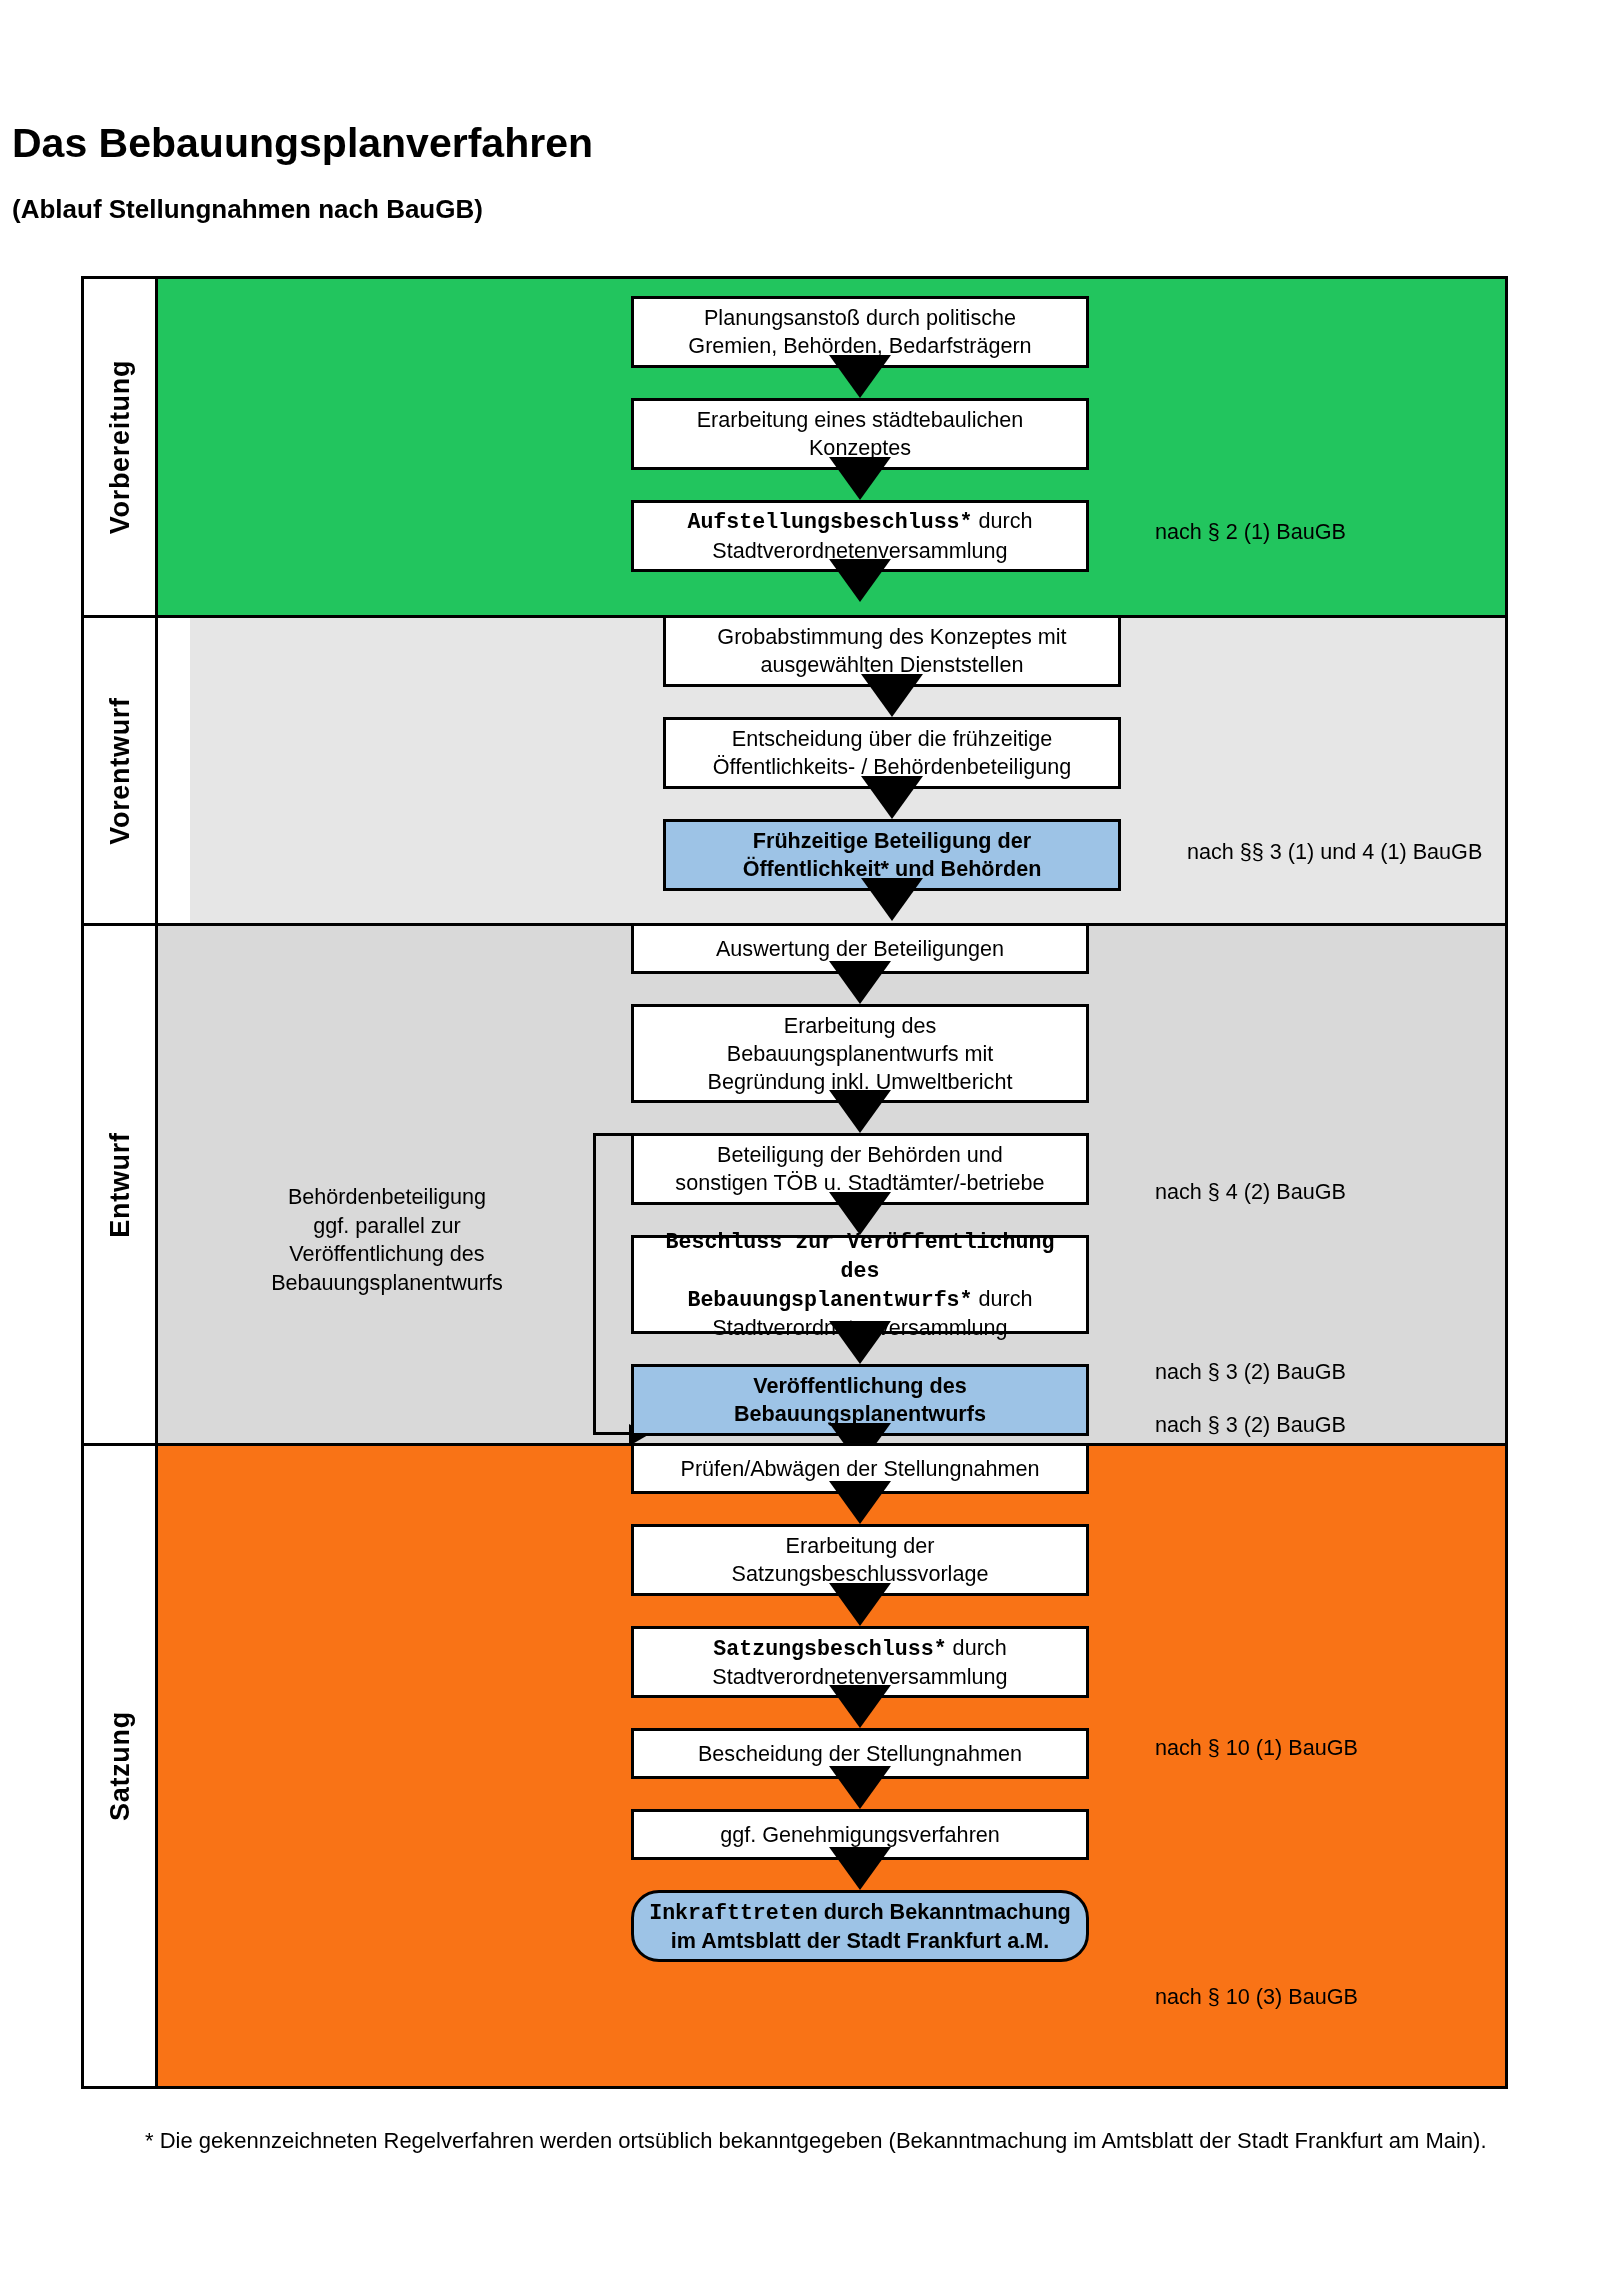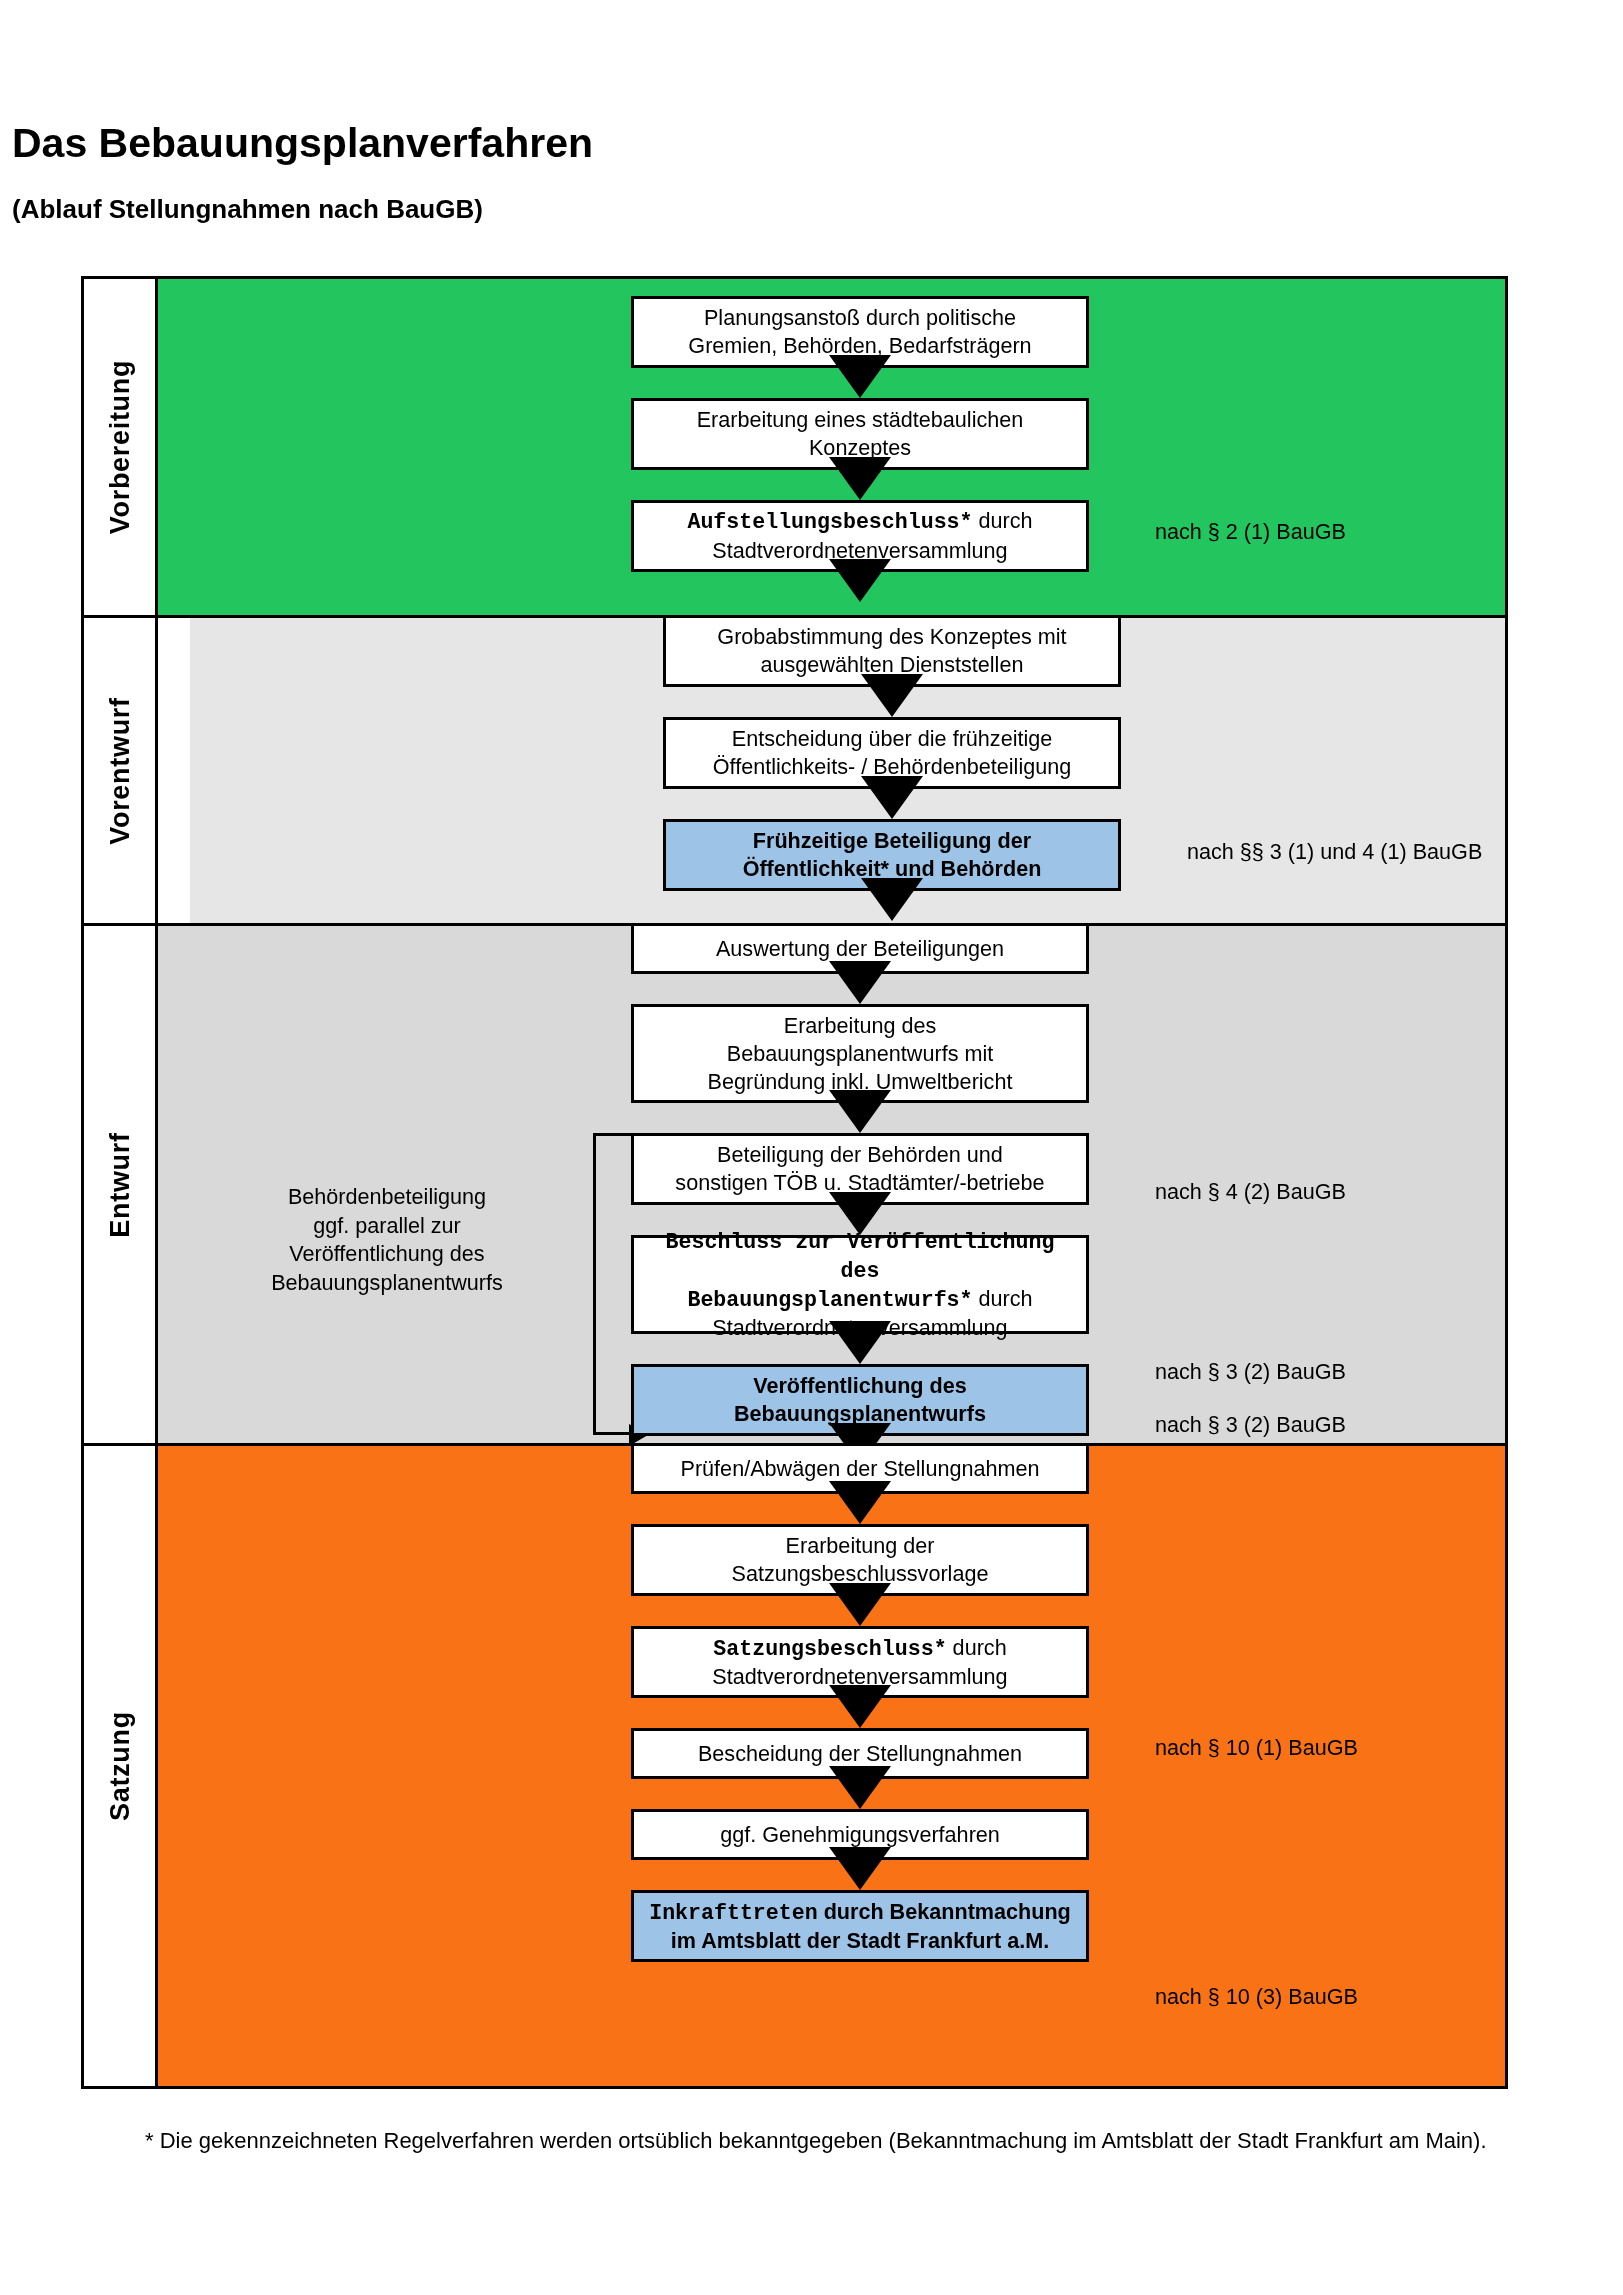--- a/index.html
+++ b/index.html
@@ -351,21 +351,21 @@
             <span class="ln">Bescheidung der Stellungnahmen</span>
           </span>
         </div>
         <div class="arrow-gap"></div>
         <div class="node" style="height:51px;">
           <span>
             <span class="ln">ggf. Genehmigungsverfahren</span>
           </span>
         </div>
         <div class="arrow-gap"></div>
-        <div class="node blue" style="height:72px;">
+        <div class="node blue" style="height:72px;border-radius:28px;">
           <span>
             <span class="ln"><b>Inkrafttreten</b> durch Bekanntmachung</span>
             <span class="ln">im Amtsblatt der Stadt Frankfurt a.M.</span>
           </span>
         </div>
       </div>
       <div class="law-col">
         <div class="law-ref" style="top:289px;">nach § 10 (1) BauGB</div>
         <div class="law-ref" style="top:538px;">nach § 10 (3) BauGB</div>
       </div>

